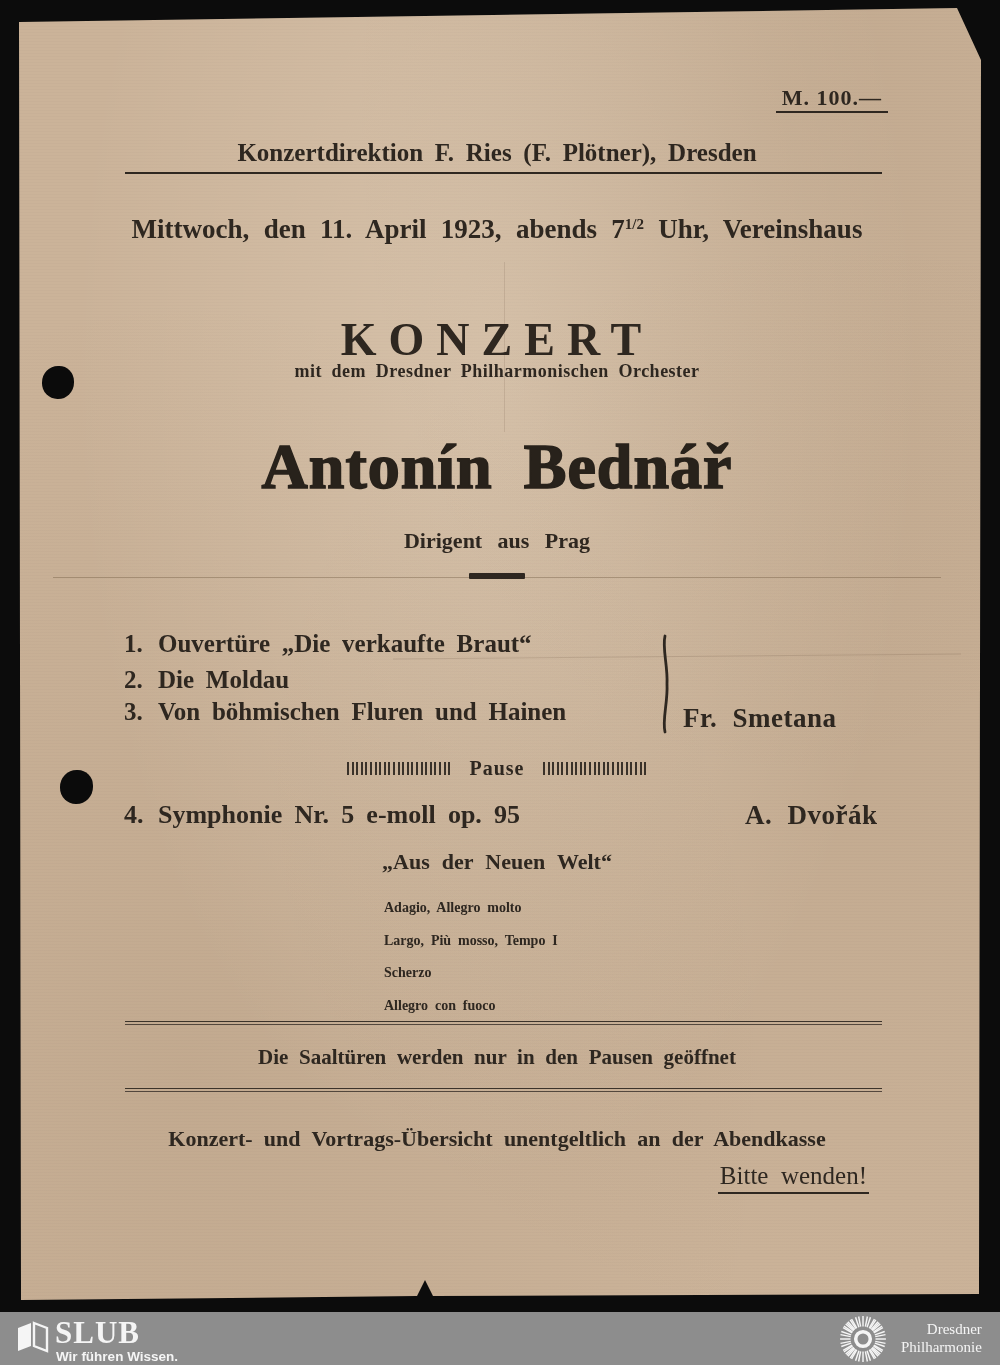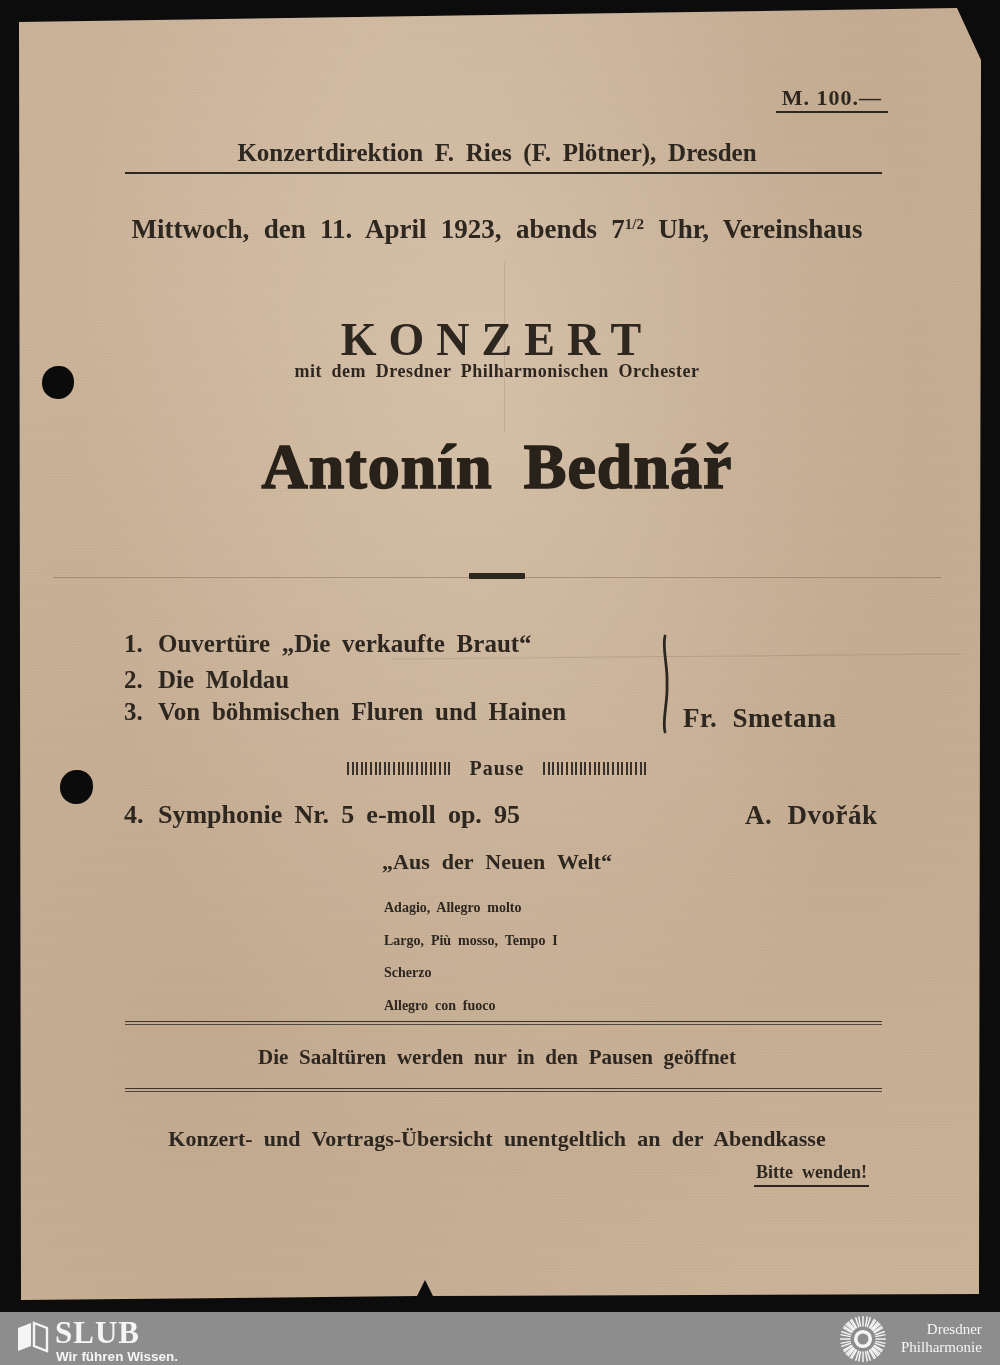--- a/index.html
+++ b/index.html
@@ -44,21 +44,21 @@
   .hatch { width:105px; height:13px;
            background:repeating-linear-gradient(90deg, rgba(46,39,32,0.92) 0 2px, rgba(46,39,32,0) 2px 4.6px); }
   .pause-label { font-size:20px; font-weight:bold; letter-spacing:1px; }
 
   .work-sub { font-size:22px; font-weight:bold; word-spacing:0.3em; }
   .movements { font-size:14px; font-weight:bold; line-height:32.5px; word-spacing:0.24em; }
 
   .rule-double { height:4px; border-top:1.4px solid rgba(46,39,32,0.9); border-bottom:1.2px solid rgba(46,39,32,0.75); }
   .notice { font-size:21px; font-weight:bold; word-spacing:0.26em; }
   .notice2 { font-size:22px; font-weight:bold; word-spacing:0.26em; }
-  .turn { font-size:18px; font-weight:bold; border-bottom:2px solid #2e2720; padding:0 2px 3px; word-spacing:0.25em;margin-left:8px; }
+  .turn { font-size:25px; font-weight:normal; border-bottom:2px solid #2e2720; padding:0 2px 3px; word-spacing:0.25em;margin-left:8px; }
 
   .hole { position:absolute; background:#0b0b0b; border-radius:50% 46% 50% 48%; }
   .crease-h { position:absolute; height:1px; background:rgba(86,64,40,0.32); }
   .crease-h.light { background:rgba(70,52,34,0.14); }
   .crease-v { position:absolute; width:1px; background:rgba(70,52,34,0.12); }
 
   
   .footer-bar { position:absolute; left:0; top:1312px; width:1000px; height:53px; background:#8d8d8d; color:#f5f5f5; }
   .slub-name { position:absolute; left:55px; top:3px; font-size:31px; font-weight:bold; letter-spacing:1px;
                font-family:"Liberation Serif","DejaVu Serif",serif; }
@@ -90,20 +90,21 @@
     <div class="abs ctr hdr" style="top:133px;">Konzertdirektion F. Ries (F. Plötner), Dresden</div>
     <div class="abs rule-thin" style="left:112px; width:757px; top:166px;"></div>
 
     <div class="abs ctr dateline" style="top:208px;">
       <span>Mittwoch, den 11. April 1923, abends 7</span><sup>1/2</sup><span> Uhr, Vereinshaus</span>
     </div>
 
     <div class="abs ctr konzert" style="top:300px;margin-top:7px;">KONZERT</div>
     <div class="abs ctr subtitle" style="top:355px;">mit dem Dresdner Philharmonischen Orchester</div>
     <div class="abs ctr conductor" style="top:424px;">Antonín Bednář</div>
+    <div class="abs ctr role" style="top:522px;">Dirigent aus Prag</div>
 
     <div class="abs dash" style="left:456px; top:567px;"></div>
 
     <div class="abs prog-row" style="left:111px; top:624px;">
       <span class="prog-no">1.</span><span>Ouvertüre „Die verkaufte Braut“</span>
     </div>
     <div class="abs prog-row" style="left:111px; top:660px;">
       <span class="prog-no">2.</span><span>Die Moldau</span>
     </div>
     <div class="abs prog-row" style="left:111px; top:692px;">

